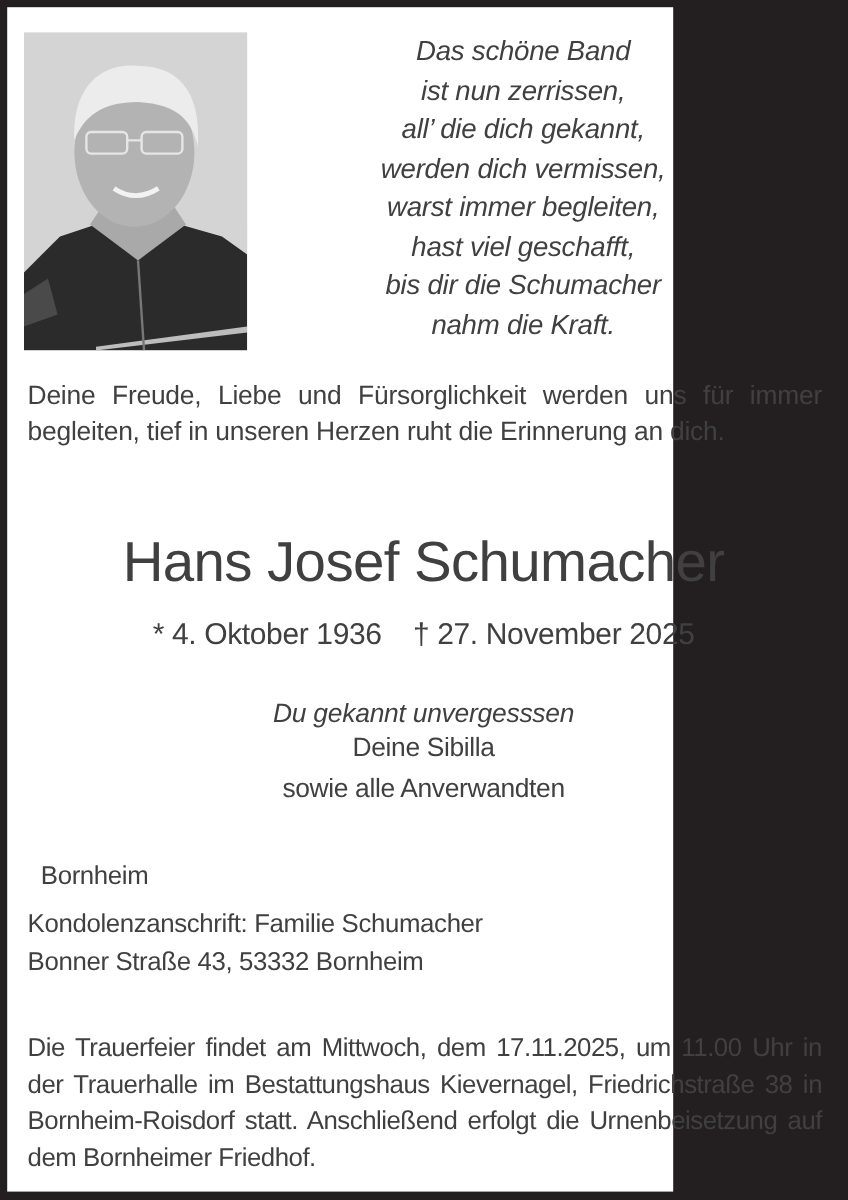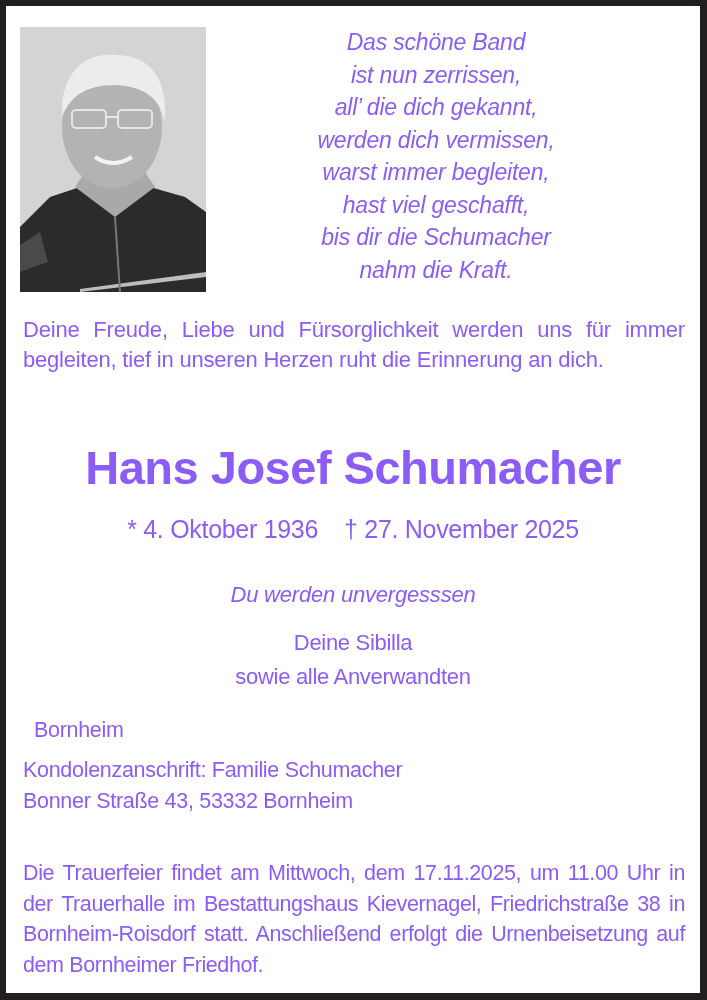--- a/index.html
+++ b/index.html
@@ -1,19 +1,19 @@
 <!DOCTYPE html>
 <html><head>
   <meta charset="utf-8">
   <style>
     html, body { margin: 0; padding: 0; background: #231f20; }
     body { width: 707px; height: 1000px; position: relative; overflow: hidden; }
     .card {
-      position: absolute; left: 6px; top: 6px; width: 694px; height: 987px;
-      background: #ffffff; color: #8b5cf6;
+      position: absolute; left: 6px; top: 6px; width: 555px; height: 987px;
+      background: #ffffff; color: #404040;
       font-family: "Liberation Sans", "DejaVu Sans", sans-serif;
     }
     .photo {
       position: absolute; left: 14px; top: 21px; width: 186px; height: 265px;
       background: linear-gradient(180deg, #d8d8d8 0%, #cfcfcf 60%, #c8c8c8 100%);
       overflow: hidden;
     }
     .photo svg { display: block; }
     .poem {
       position: absolute; left: 270px; top: 20px; width: 320px;
@@ -21,33 +21,33 @@
       line-height: 32.5px; letter-spacing: -0.2px;
     }
     .poem div { white-space: nowrap; }
     .intro {
       position: absolute; left: 17px; top: 309px; width: 662px;
       font-size: 22px; line-height: 29.5px; text-align: justify;
       text-align-last: left; letter-spacing: -0.2px;
     }
     .name {
       position: absolute; left: 0; top: 432px; width: 694px; text-align: center;
-      font-size: 47px; line-height: 60px; letter-spacing: -0.5px; font-weight: bold;
+      font-size: 47px; line-height: 60px; letter-spacing: -0.5px;
     }
     .dates {
       position: absolute; left: 0; top: 506px; width: 694px; text-align: center;
       font-size: 25px; line-height: 34px; letter-spacing: -0.3px;
     }
     .dates .gap { display: inline-block; width: 26px; }
     .motto {
       position: absolute; left: 0; top: 574px; width: 694px; text-align: center;
       font-style: italic; font-size: 22px; line-height: 30px; letter-spacing: -0.2px;
     }
     .mourners {
-      position: absolute; left: 0; top: 620px; width: 694px; text-align: center;
+      position: absolute; left: 0; top: 600px; width: 694px; text-align: center;
       font-size: 22px; line-height: 34px; letter-spacing: -0.3px;
     }
     .place {
       position: absolute; left: 28px; top: 709px;
       font-size: 21.5px; line-height: 30px; letter-spacing: -0.3px;
     }
     .address {
       position: absolute; left: 17px; top: 749px;
       font-size: 21.5px; line-height: 31px; letter-spacing: -0.3px;
     }
@@ -97,21 +97,21 @@
   </div>
 
   <div class="intro">Deine Freude, Liebe und Fürsorglichkeit werden uns für immer begleiten, tief in unseren Herzen ruht die Erinnerung an dich.</div>
 
   <div class="name">Hans Josef Schumacher</div>
 
   <div class="dates">
     <span>* 4. Oktober 1936</span><span class="gap"></span><span>† 27. November 2025</span>
   </div>
 
-  <div class="motto">Du werden unvergesssen</div>
+  <div class="motto">Du gekannt unvergesssen</div>
 
   <div class="mourners">
     <div>Deine Sibilla</div>
     <div>sowie alle Anverwandten</div>
   </div>
 
   <div class="place">Bornheim</div>
 
   <div class="address">
     <div>Kondolenzanschrift: Familie Schumacher</div>

